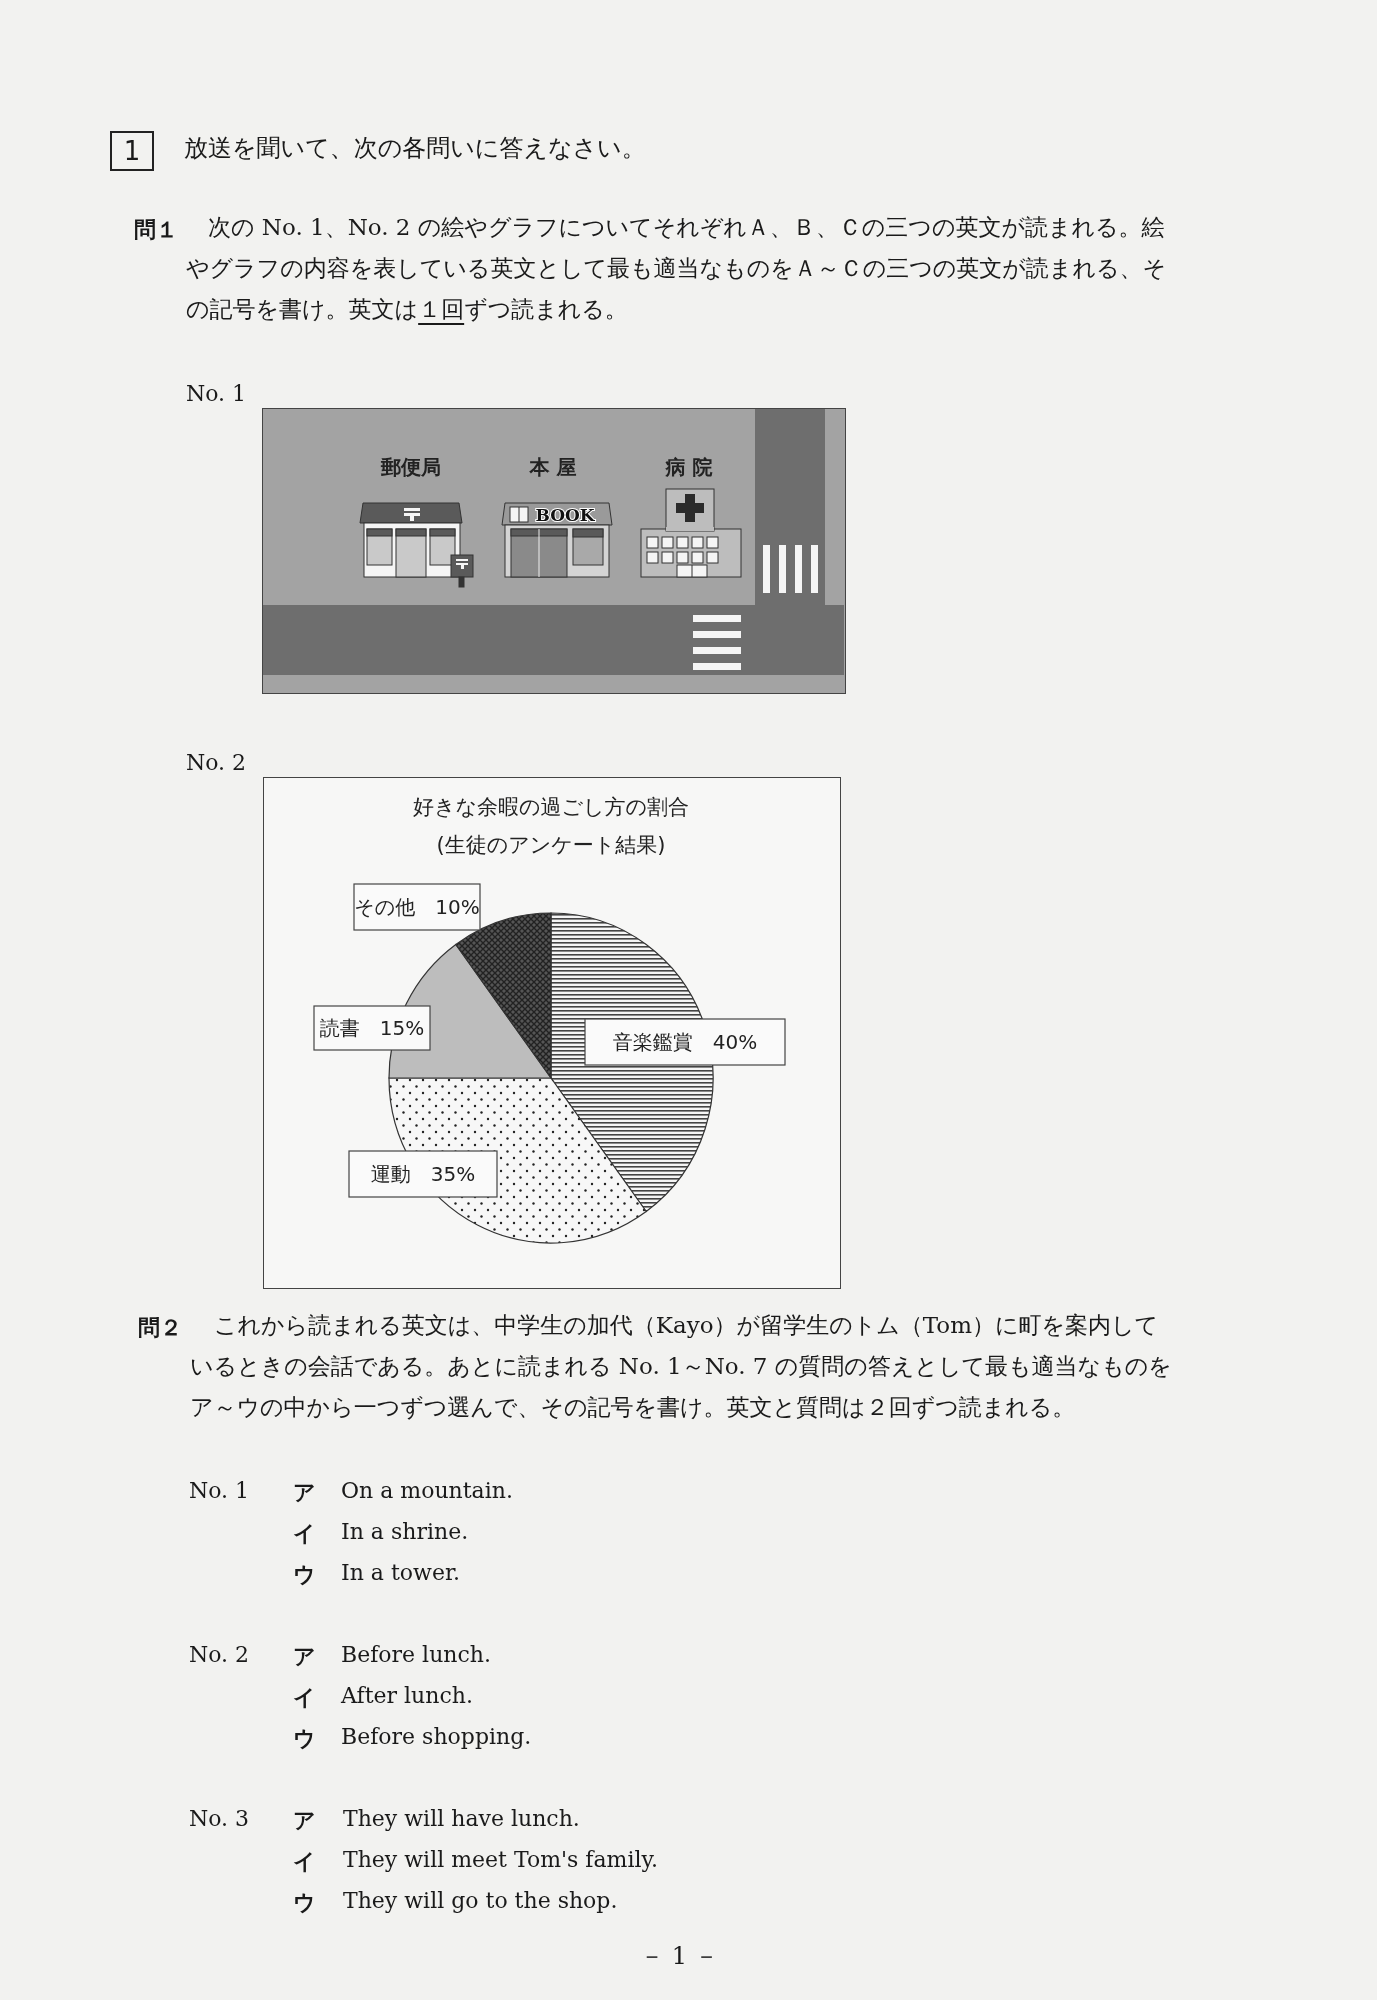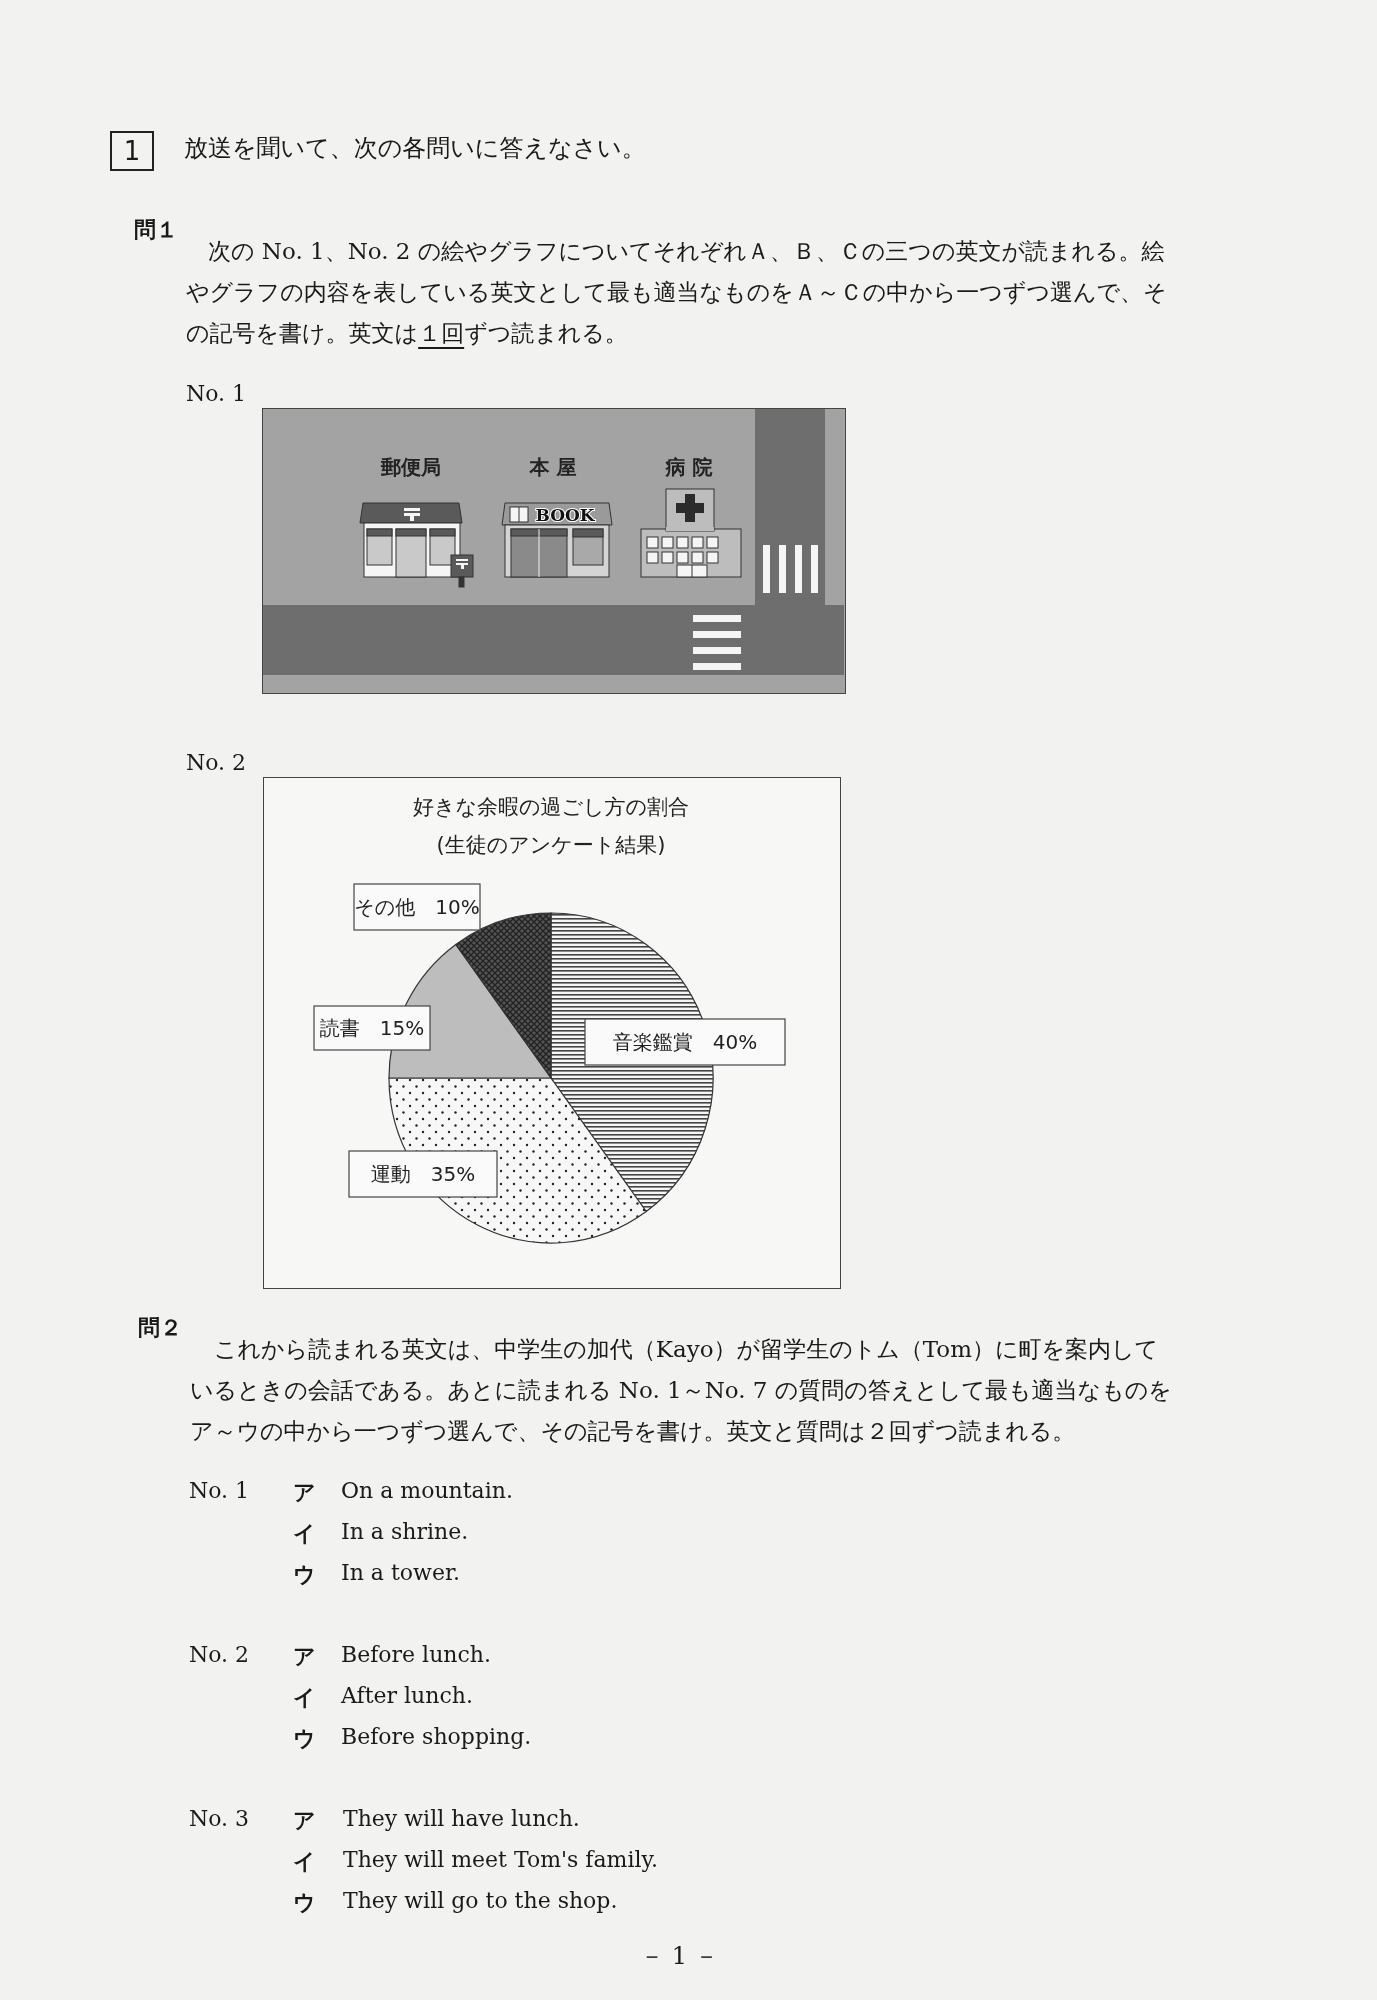--- a/index.html
+++ b/index.html
@@ -11,21 +11,21 @@
   }
   .abs { position: absolute; }
   .section-box {
     left: 110px; top: 131px; width: 44px; height: 40px;
     border: 2.5px solid #222; box-sizing: border-box;
     font-family: "DejaVu Sans", sans-serif; font-size: 26px;
     display: flex; align-items: center; justify-content: center;
   }
   .section-title { left: 184px; top: 132px; font-size: 24px; }
   .q-label { font-family: "DejaVu Sans", sans-serif; font-weight: bold; font-size: 22px; text-align: center; }
-  .para { font-size: 23px; line-height: 41px; margin-top: 24px; }
+  .para { font-size: 23px; line-height: 41px; }
   .u { text-decoration: underline; text-decoration-thickness: 2px; text-underline-offset: 6px; }
   .no-label { font-size: 22px; }
 
   
   .fig1 {
     left: 262px; top: 408px; width: 584px; height: 286px;
     border: 1.5px solid #444; background: #a3a3a3; box-sizing: border-box;
   }
   .fig1 svg { display:block; }
   .bldg-label { font-family: "DejaVu Sans", sans-serif; font-weight: bold; font-size: 20px; fill: #222; }
@@ -48,21 +48,21 @@
 
 <div class="abs section-box">
   <span>1</span>
 </div>
 <div class="abs section-title">放送を聞いて、次の各問いに答えなさい。</div>
 
 <div class="abs q-label" style="left:134px; top:215px;">問１</div>
 <div class="abs para" style="left:208px; top:207px; white-space:nowrap;">
   <div>次の No. 1、No. 2 の絵やグラフについてそれぞれＡ、Ｂ、Ｃの三つの英文が読まれる。絵</div>
 </div>
-<div class="abs para" style="left:186px; top:248px; white-space:nowrap;">やグラフの内容を表している英文として最も適当なものをＡ～Ｃの中から一つずつ選んで、そ</div>
+<div class="abs para" style="left:186px; top:248px; white-space:nowrap;">やグラフの内容を表している英文として最も適当なものをＡ～Ｃの三つの英文が読まれる、そ</div>
 <div class="abs para" style="left:186px; top:289px; white-space:nowrap;">
   <span>の記号を書け。英文は</span><span class="u">１回</span><span>ずつ読まれる。</span>
 </div>
 
 <div class="abs no-label" style="left:186px; top:381px;">No. 1</div>
 <div class="abs fig1">
   <svg width="581" height="283" viewBox="0 0 581 283" xmlns="http://www.w3.org/2000/svg">
 
     <rect x="492" y="0" width="70" height="196" fill="#6e6e6e"></rect>
 

